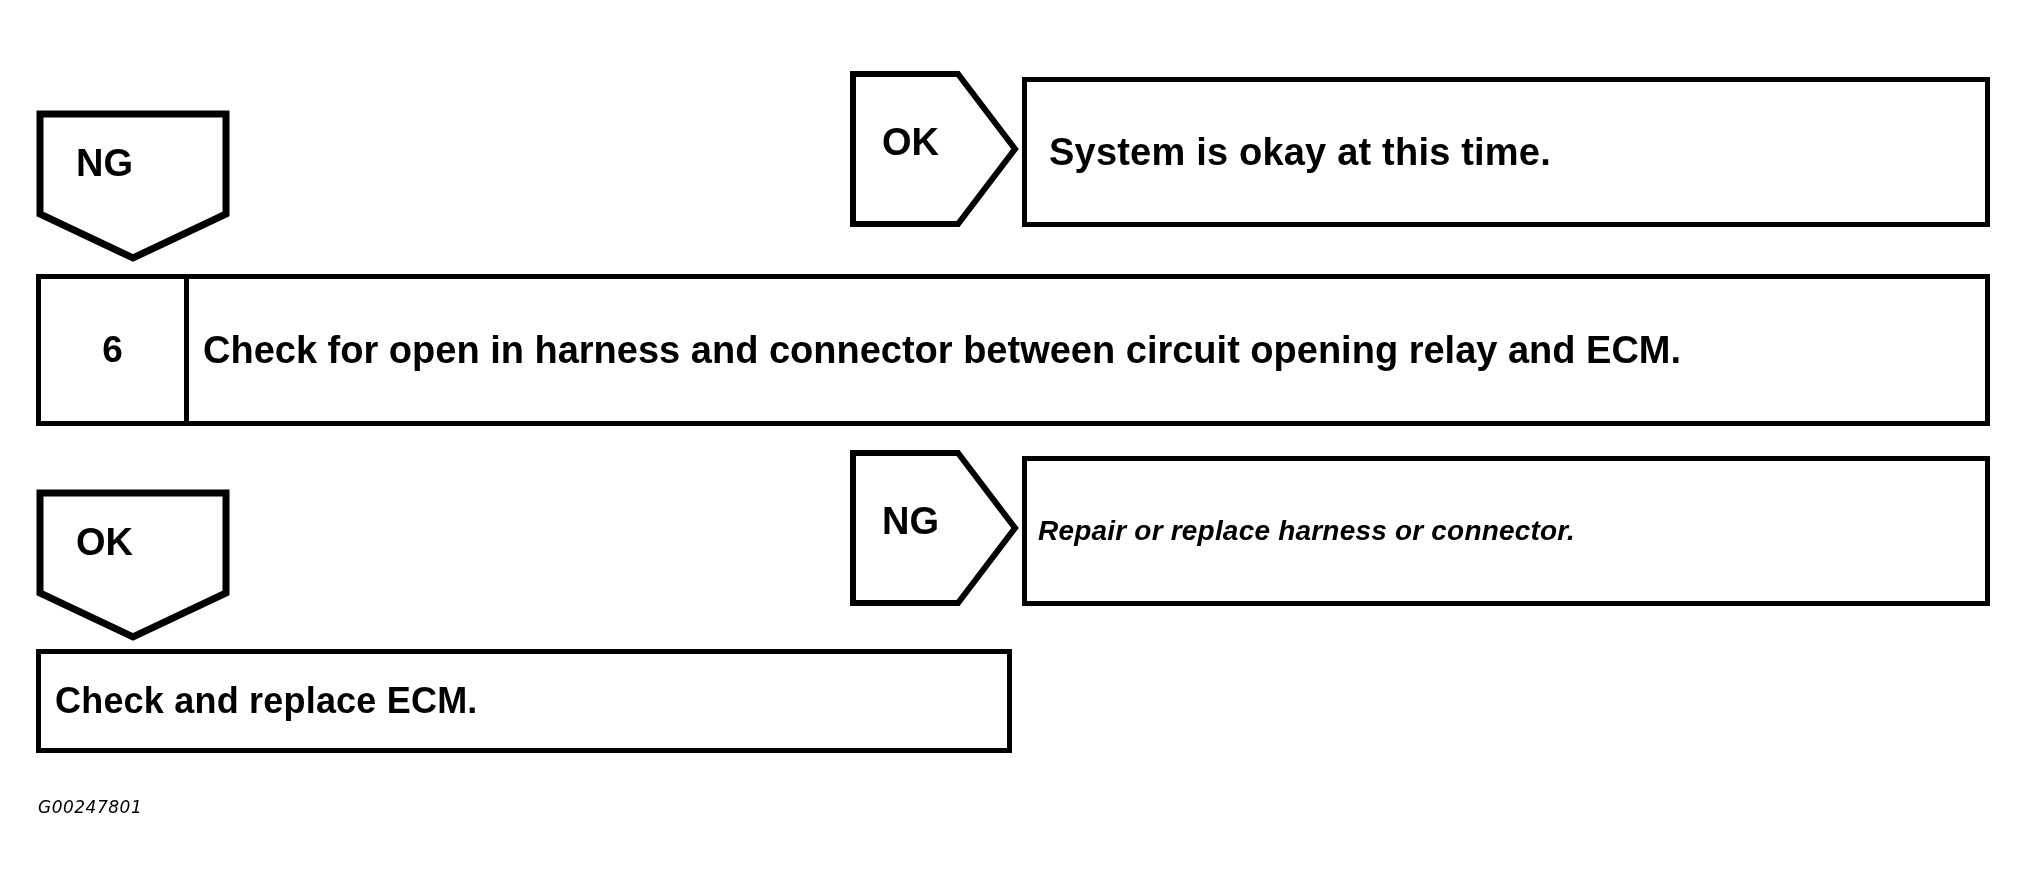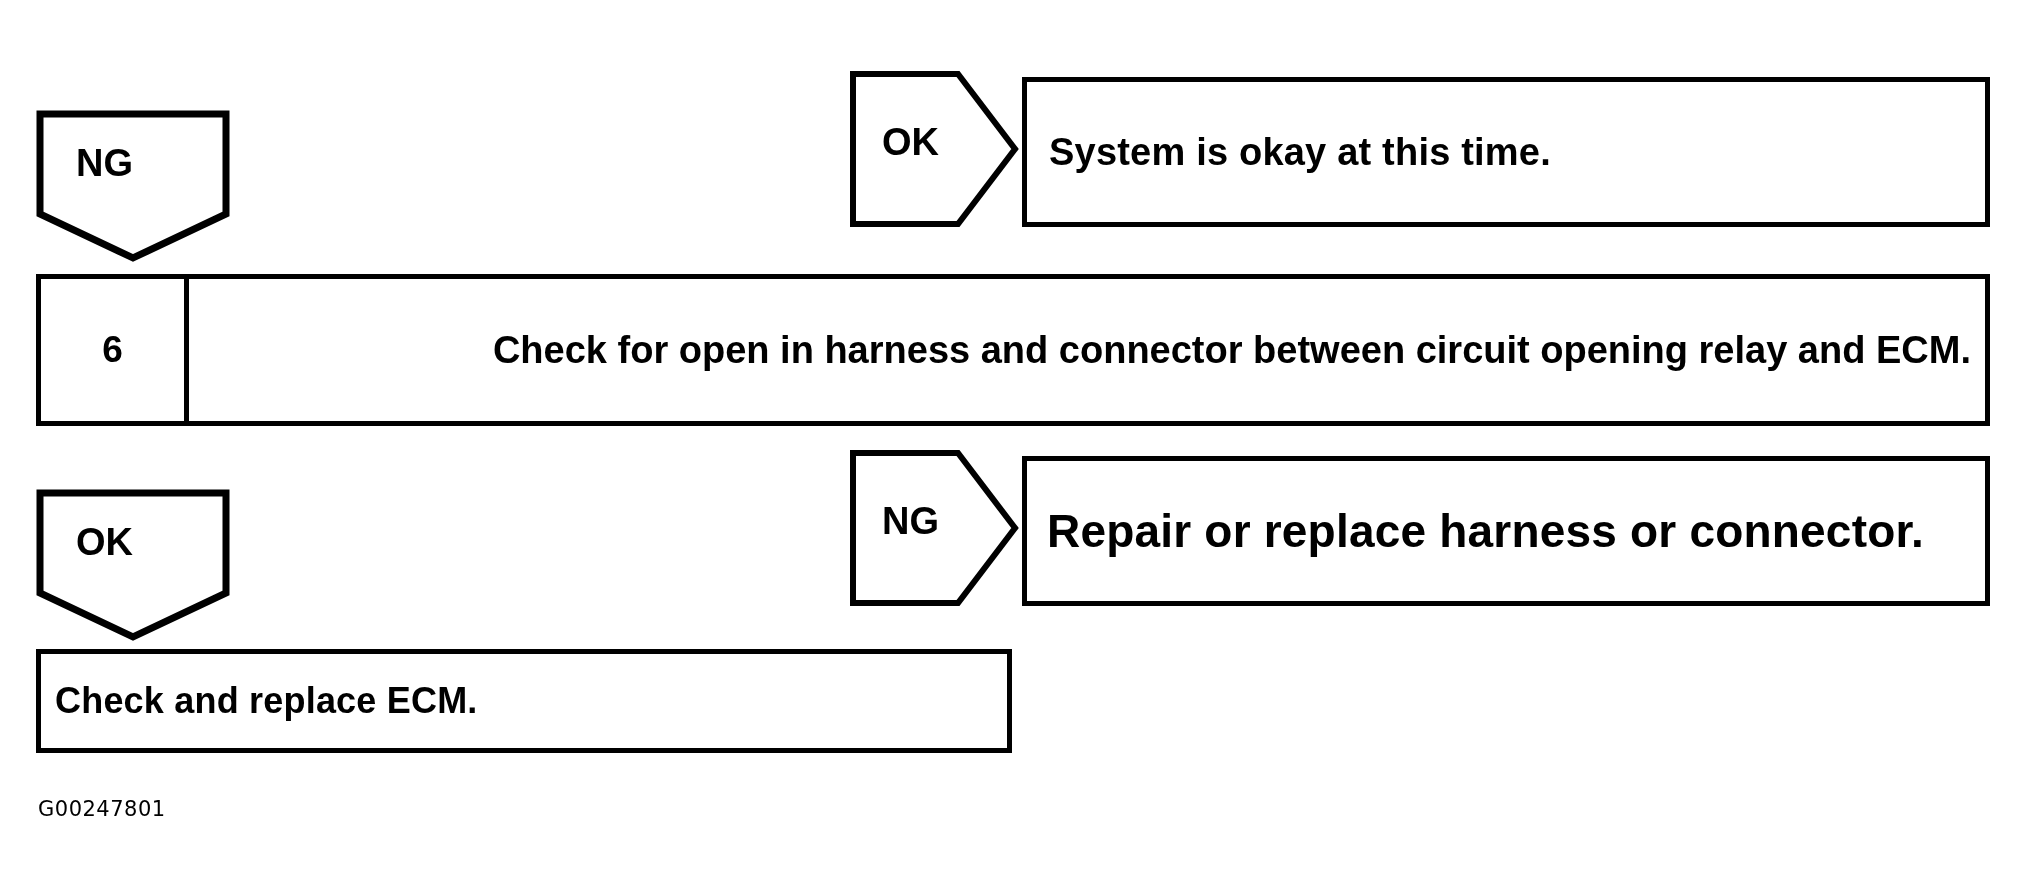--- a/index.html
+++ b/index.html
@@ -56,21 +56,20 @@
     font-weight: bold;
     font-size: 37px;
     color: #000000;
   }
   .step-desc {
     box-sizing: border-box;
     flex: 1;
     display: flex;
     align-items: center;
     padding: 8px 14px;
-    justify-content: flex-end;
   }
   .step-desc-text {
     font-weight: bold;
     font-size: 38px;
     line-height: 1.18;
     color: #000000;
   }
 
   
   .pent-wrap {
@@ -85,24 +84,25 @@
     position: absolute;
     font-weight: bold;
     color: #000000;
     white-space: nowrap;
   }
 
   
   .caption {
     position: absolute;
     font-family: "DejaVu Sans", sans-serif;
-    font-size: 21px;
+    font-size: 17px;
     color: #000000;
     letter-spacing: 0.5px;
     white-space: nowrap;
+    font-style: italic;
   }
 </style>
 </head>
 <body>
 
 <div id="canvas">
 
   <div class="pent-wrap" style="left:850px; top:71px; width:168px; height:156px;">
     <svg width="168" height="156" viewBox="0 0 168 156" aria-hidden="true">
       <polygon points="3,3 108,3 165,78 108,153 3,153" fill="#ffffff" stroke="#000000" stroke-width="6" stroke-linejoin="miter"></polygon>
@@ -131,21 +131,21 @@
   </div>
 
   <div class="pent-wrap" style="left:850px; top:450px; width:168px; height:156px;">
     <svg width="168" height="156" viewBox="0 0 168 156" aria-hidden="true">
       <polygon points="3,3 108,3 165,78 108,153 3,153" fill="#ffffff" stroke="#000000" stroke-width="6" stroke-linejoin="miter"></polygon>
     </svg>
     <span class="pent-label" style="left:32px; top:50px; font-size:38px;">NG</span>
   </div>
 
   <div class="box" style="left:1022px; top:456px; width:968px; height:150px;">
-    <span class="box-text" style="font-size:46px; padding-left:20px;">Repair or replace harness or connector.</span>
+    <span class="box-text" style="font-size:28px; padding-left:11px;font-style:italic;">Repair or replace harness or connector.</span>
   </div>
 
   <div class="pent-wrap" style="left:36px; top:489px; width:194px; height:152px;">
     <svg width="194" height="152" viewBox="0 0 194 152" aria-hidden="true">
       <polygon points="4,4 190,4 190,104 97,148 4,104" fill="#ffffff" stroke="#000000" stroke-width="7" stroke-linejoin="miter"></polygon>
     </svg>
     <span class="pent-label" style="left:40px; top:32px; font-size:38px;">OK</span>
   </div>
 
   <div class="box" style="left:36px; top:649px; width:976px; height:104px;">

